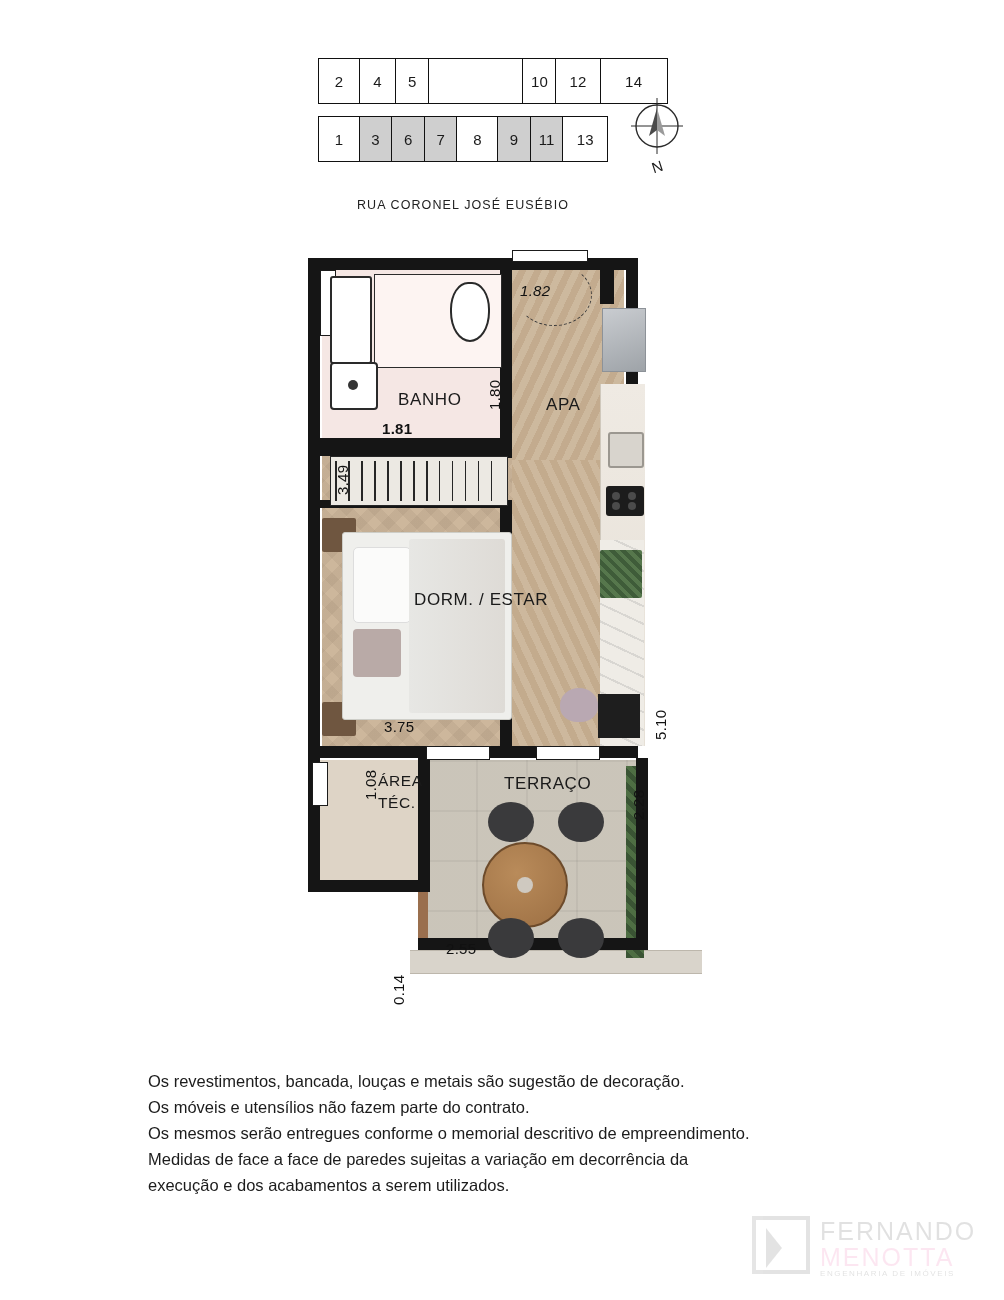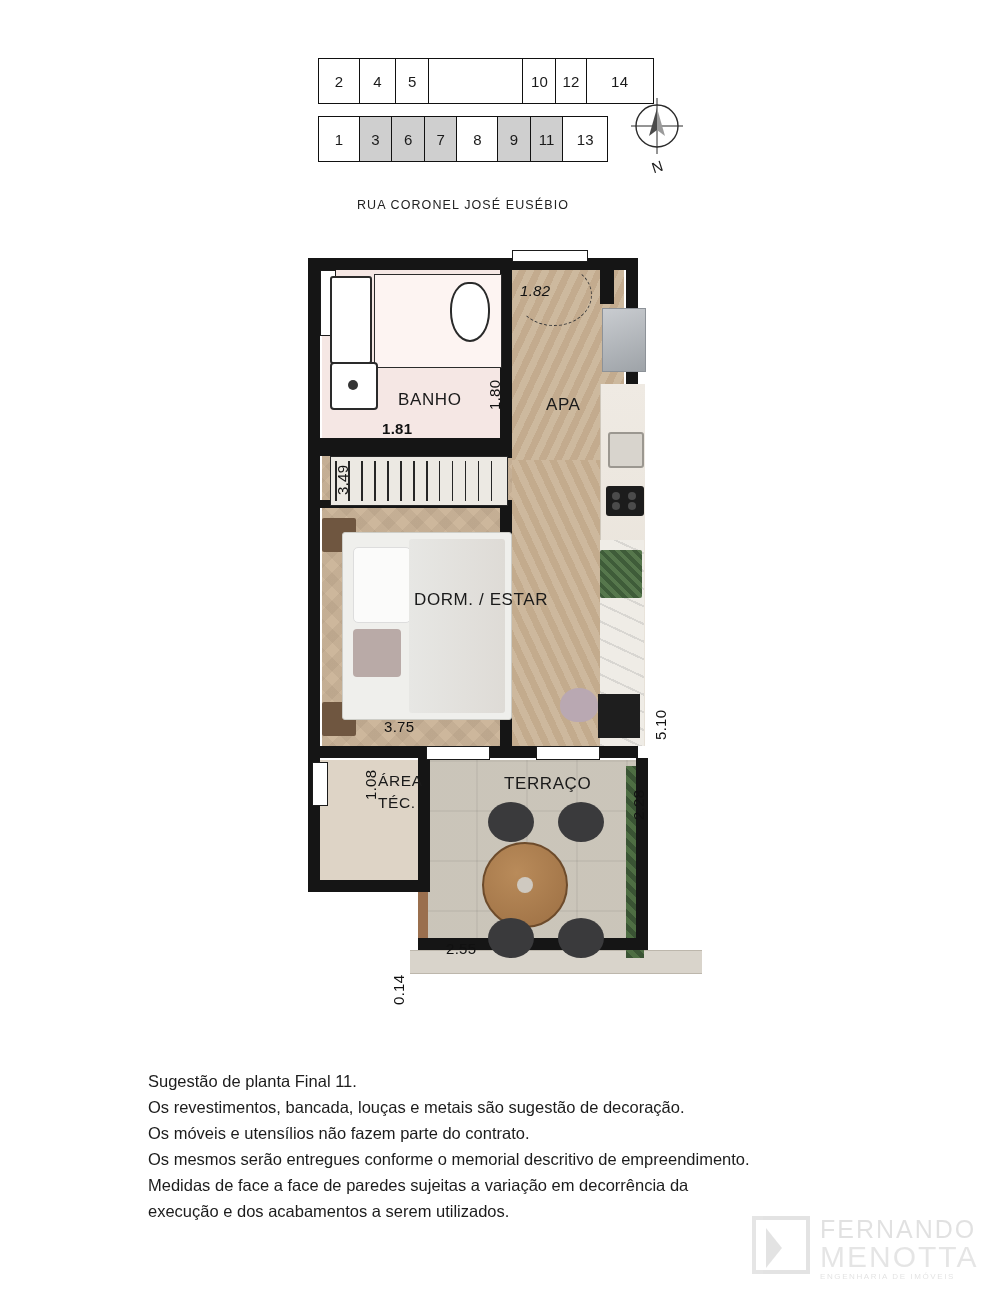--- a/index.html
+++ b/index.html
@@ -360,34 +360,34 @@
   }
   .wm-mark:before{
     content:"";
     position:absolute; left:10px; top:8px; width:0; height:0;
     border-left: 16px solid #333;
     border-top: 20px solid transparent;
     border-bottom: 20px solid transparent;
   }
   .wm-text { line-height: 1.02; margin-top: 8px; }
   .wm-text .l1 { font-size: 25px; letter-spacing: 2px; color:#222; }
-  .wm-text .l2 { font-size: 30px; letter-spacing: 2px; color:#404040; }
+  .wm-text .l2 { font-size: 25px; letter-spacing: 2px; color:#ec4899; }
   .wm-text .l3 { font-size: 8px; letter-spacing: 1.6px; color:#222; }
 </style>
 </head>
 <body>
 
 <div class="keyplan">
   <div class="kp-row top">
     <div class="kp-cell" style="width:42px">2</div>
     <div class="kp-cell" style="width:38px">4</div>
     <div class="kp-cell" style="width:34px">5</div>
     <div class="kp-cell blank" style="width:96px"></div>
     <div class="kp-cell" style="width:34px">10</div>
-    <div class="kp-cell" style="width:32px">12</div>
+    <div class="kp-cell" style="width:46px">12</div>
     <div class="kp-cell" style="width:68px">14</div>
   </div>
 
   <div class="kp-row bot">
     <div class="kp-cell" style="width:42px">1</div>
     <div class="kp-cell shaded" style="width:34px">3</div>
     <div class="kp-cell shaded" style="width:34px">6</div>
     <div class="kp-cell shaded" style="width:34px">7</div>
     <div class="kp-cell" style="width:42px">8</div>
     <div class="kp-cell shaded" style="width:34px">9</div>
@@ -496,21 +496,20 @@
   <div class="dim vert" style="left:34px;  top:245px;">3.49</div>
   <div class="dim" style="left:84px; top:468px;">3.75</div>
   <div class="dim vert" style="left:352px; top:490px;">5.10</div>
   <div class="dim vert" style="left:62px;  top:550px;">1.08</div>
   <div class="dim vert" style="left:330px; top:570px;">2.28</div>
   <div class="dim" style="left:146px; top:690px;">2.55</div>
   <div class="dim vert" style="left:90px; top:755px;">0.14</div>
 </div>
 
 <div class="notes">
-  <div>Sugestão de planta Final 11.</div>
   <div>Os revestimentos, bancada, louças e metais são sugestão de decoração.</div>
   <div>Os móveis e utensílios não fazem parte do contrato.</div>
   <div>Os mesmos serão entregues conforme o memorial descritivo de empreendimento.</div>
   <div>Medidas de face a face de paredes sujeitas a variação em decorrência da</div>
   <div>execução e dos acabamentos a serem utilizados.</div>
 </div>
 
 <div class="watermark">
   <div class="wm-mark"></div>
   <div class="wm-text">

